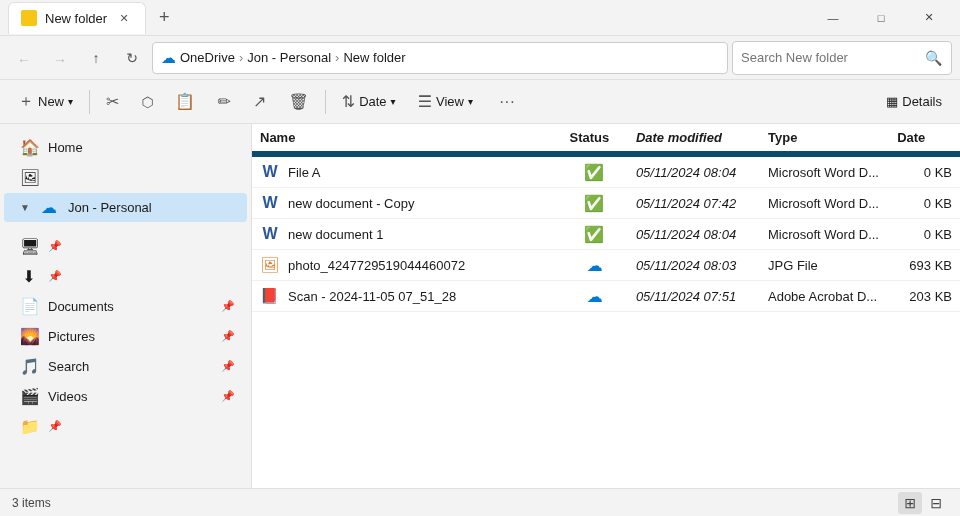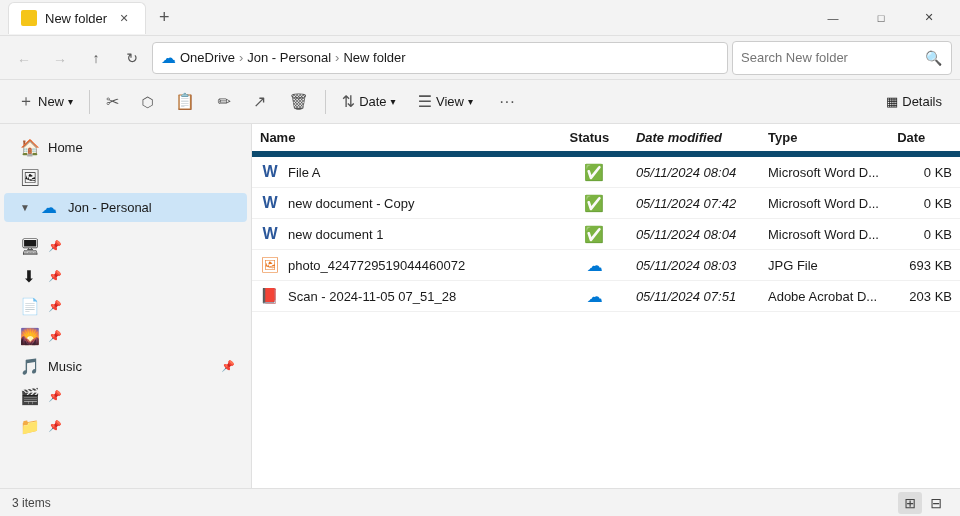--- a/index.html
+++ b/index.html
@@ -286,33 +286,36 @@
     <div class="sidebar-item">
       <span class="s-icon">🖥</span>
       <span class="s-pin">📌</span>
     </div>
     <div class="sidebar-item">
       <span class="s-icon">⬇</span>
       <span class="s-pin">📌</span>
     </div>
     <div class="sidebar-item">
       <span class="s-icon">📄</span>
+      <span class="s-label">Documents</span>
       <span class="s-pin">📌</span>
     </div>
     <div class="sidebar-item">
       <span class="s-icon">🌄</span>
+      <span class="s-label">Pictures</span>
       <span class="s-pin">📌</span>
     </div>
     <div class="sidebar-item">
       <span class="s-icon">🎵</span>
-      <span class="s-label">Music</span>
+      <span class="s-label">Search</span>
       <span class="s-pin">📌</span>
     </div>
     <div class="sidebar-item">
       <span class="s-icon">🎬</span>
+      <span class="s-label">Videos</span>
       <span class="s-pin">📌</span>
     </div>
     <div class="sidebar-item">
       <span class="s-icon" style="color:#f5c518;">📁</span>
       <span class="s-pin">📌</span>
     </div>
   </div>
 
   <div class="content-area">
     <div class="file-list">

